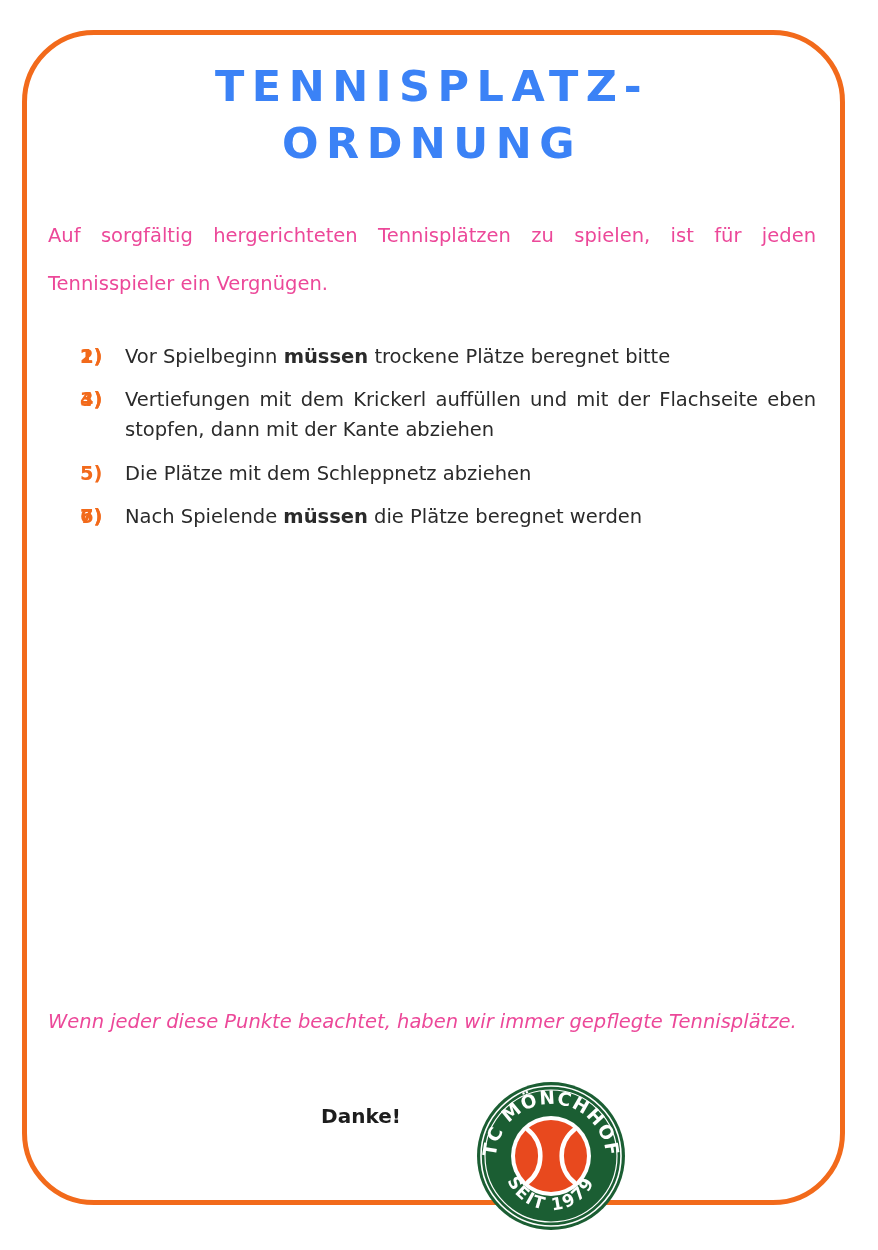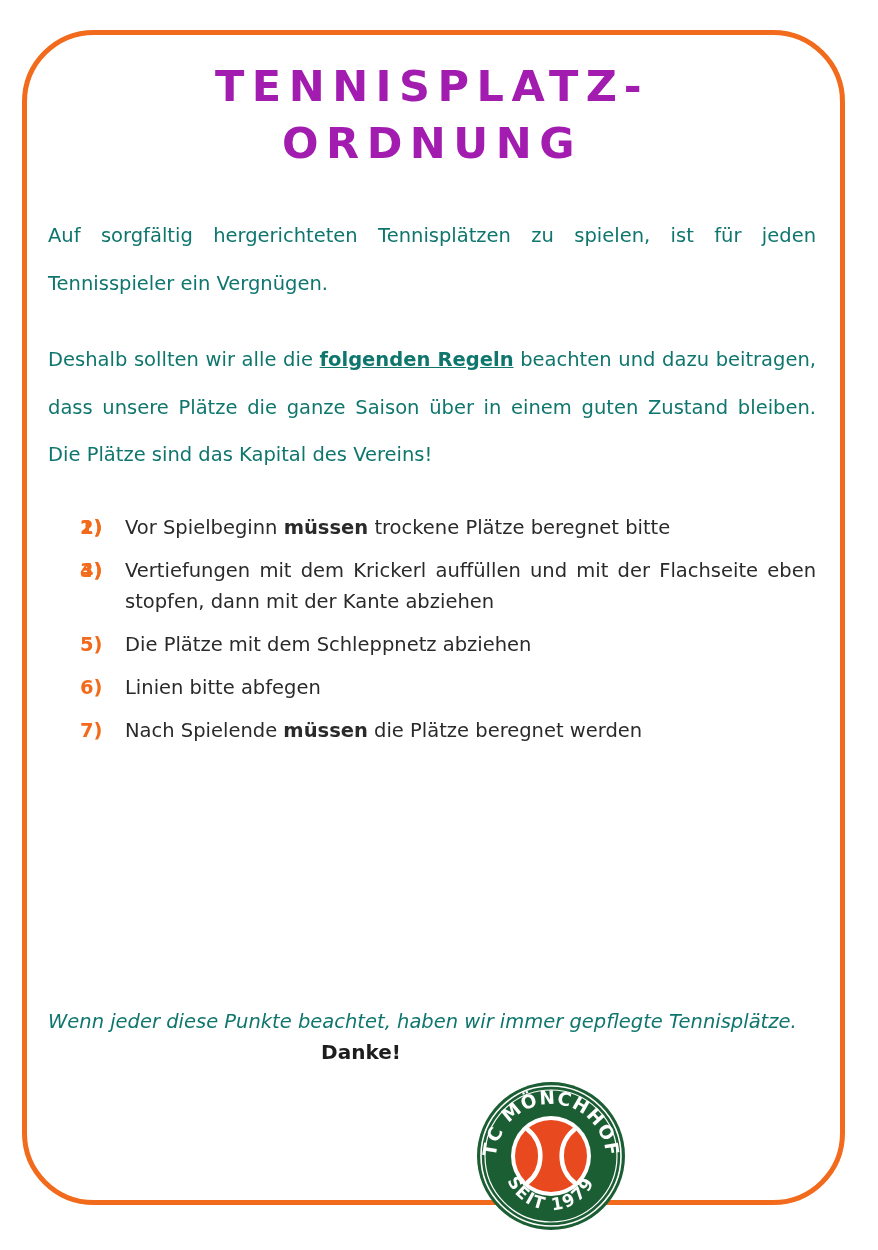--- a/index.html
+++ b/index.html
@@ -39,37 +39,37 @@
     top: 30px;
     width: 768px;
     height: 1175px;
   }
 
   
   .title {
     margin: 0;
     padding-top: 28px;
     text-align: center;
-    color: #a21caf;
+    color: #3b82f6;
     font-family: "DejaVu Sans", "Liberation Sans", sans-serif;
     font-weight: 700;
     font-size: 43px;
     line-height: 1.33;
     letter-spacing: 7.5px;
     white-space: pre-line;
   }
 
   
   .para {
     margin: 0;
     text-align: justify;
     text-justify: inter-word;
     font-size: 19.5px;
     line-height: 2.45;
-    color: #0f766e;
+    color: #ec4899;
   }
   .para.intro { margin-top: 40px; }
   .para.rules-lead { margin-top: 28px; }
   .para.closing { margin-top: 0; font-style: italic; }
 
   .bold-underline {
     font-weight: 700;
     text-decoration: underline;
   }
 
@@ -112,21 +112,21 @@
     position: absolute;
     left: 0;
     top: 968px;
     width: 768px;
   }
   .footer .para { line-height: 2.45; }
 
   .danke {
     position: absolute;
     left: 218px;
-    top: 1010px;
+    top: 1074px;
     width: 190px;
     text-align: center;
     font-size: 20px;
     font-weight: 700;
     color: #1d1d1d;
   }
 
   
   .logo {
     position: absolute;
@@ -142,21 +142,20 @@
 
 <div class="frame"></div>
 
 <div class="sheet">
 
   <h1 class="title">TENNISPLATZ-
 ORDNUNG</h1>
 
   <p class="para intro">Auf sorgfältig hergerichteten Tennisplätzen zu spielen, ist für jeden Tennisspieler ein Vergnügen.</p>
 
-  <p class="para rules-lead"><span>Deshalb sollten wir alle die </span><span class="bold-underline">folgenden Regeln</span><span> beachten und dazu beitragen, dass unsere Plätze die ganze Saison über in einem guten Zustand bleiben. Die Plätze sind das Kapital des Vereins!</span></p>
 
   <ol class="rules">
 
     <li class="rule single">
       <span class="rule-num">1)</span>
     </li>
 
     <li class="rule single">
       <span class="rule-num">2)</span>
       <span class="u">Vor Spielbeginn </span><span class="bu">müssen</span><span class="u"> trockene Plätze </span><span>beregnet bitte</span>
@@ -171,21 +170,20 @@
       <span>Vertiefungen mit dem Krickerl auffüllen und mit der Flachseite eben stopfen, dann mit der Kante abziehen</span>
     </li>
 
     <li class="rule single">
       <span class="rule-num">5)</span>
       <span>Die Plätze mit dem Schleppnetz abziehen</span>
     </li>
 
     <li class="rule single">
       <span class="rule-num">6)</span>
-      <span>Linien bitte abfegen</span>
     </li>
 
     <li class="rule single">
       <span class="rule-num">7)</span>
       <span class="u">Nach Spielende </span><span class="bu">müssen</span><span> die Plätze beregnet werden</span>
     </li>
 
   </ol>
 
   <div class="footer">

